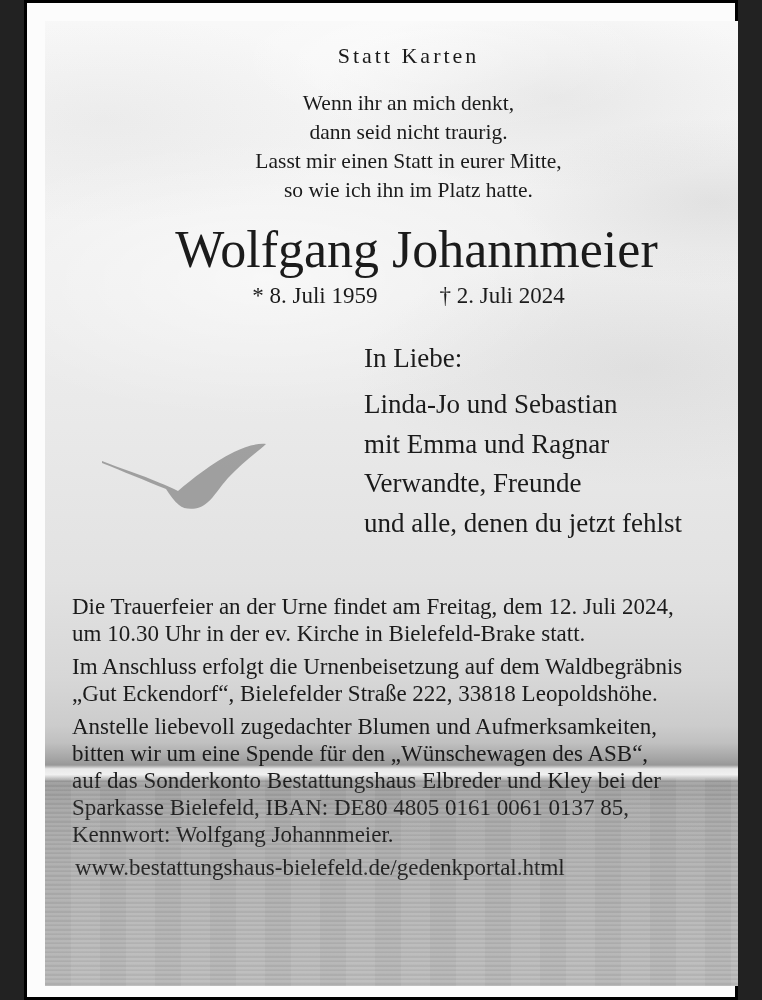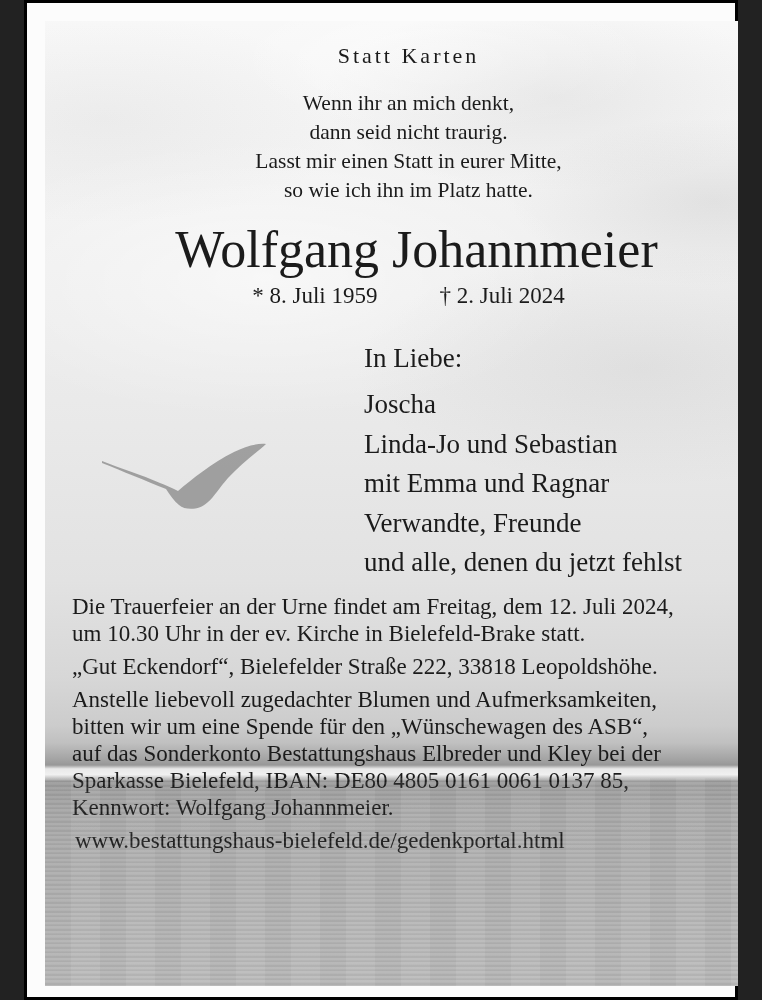--- a/index.html
+++ b/index.html
@@ -83,33 +83,33 @@
       <h1 class="abs center name nowrap">Wolfgang Johannmeier</h1>
 
       <div class="abs center dates">
         <span class="nowrap">* 8. Juli 1959</span>
         <span class="nowrap">† 2. Juli 2024</span>
       </div>
 
       <div class="abs inliebe nowrap">In Liebe:</div>
 
       <div class="abs mourners">
-        <div class="nowrap">Joscha</div>
         <div class="nowrap">Linda-Jo und Sebastian</div>
         <div class="nowrap">mit Emma und Ragnar</div>
         <div class="nowrap">Verwandte, Freunde</div>
         <div class="nowrap">und alle, denen du jetzt fehlst</div>
       </div>
 
       <div class="abs info">
         <p>
           <span class="nowrap" style="display:block">Die Trauerfeier an der Urne findet am Freitag, dem 12. Juli 2024,</span>
           <span class="nowrap" style="display:block">um 10.30 Uhr in der ev. Kirche in Bielefeld-Brake statt.</span>
         </p>
         <p>
+          <span class="nowrap" style="display:block">Im Anschluss erfolgt die Urnenbeisetzung auf dem Waldbegräbnis</span>
           <span class="nowrap" style="display:block">„Gut Eckendorf“, Bielefelder Straße 222, 33818 Leopoldshöhe.</span>
         </p>
         <p>
           <span class="nowrap" style="display:block">Anstelle liebevoll zugedachter Blumen und Aufmerksamkeiten,</span>
           <span class="nowrap" style="display:block">bitten wir um eine Spende für den „Wünschewagen des ASB“,</span>
           <span class="nowrap" style="display:block">auf das Sonderkonto Bestattungshaus Elbreder und Kley bei der</span>
           <span class="nowrap" style="display:block">Sparkasse Bielefeld, IBAN: DE80 4805 0161 0061 0137 85,</span>
           <span class="nowrap" style="display:block">Kennwort: Wolfgang Johannmeier.</span>
         </p>
         <p class="web nowrap">www.bestattungshaus-bielefeld.de/gedenkportal.html</p>

